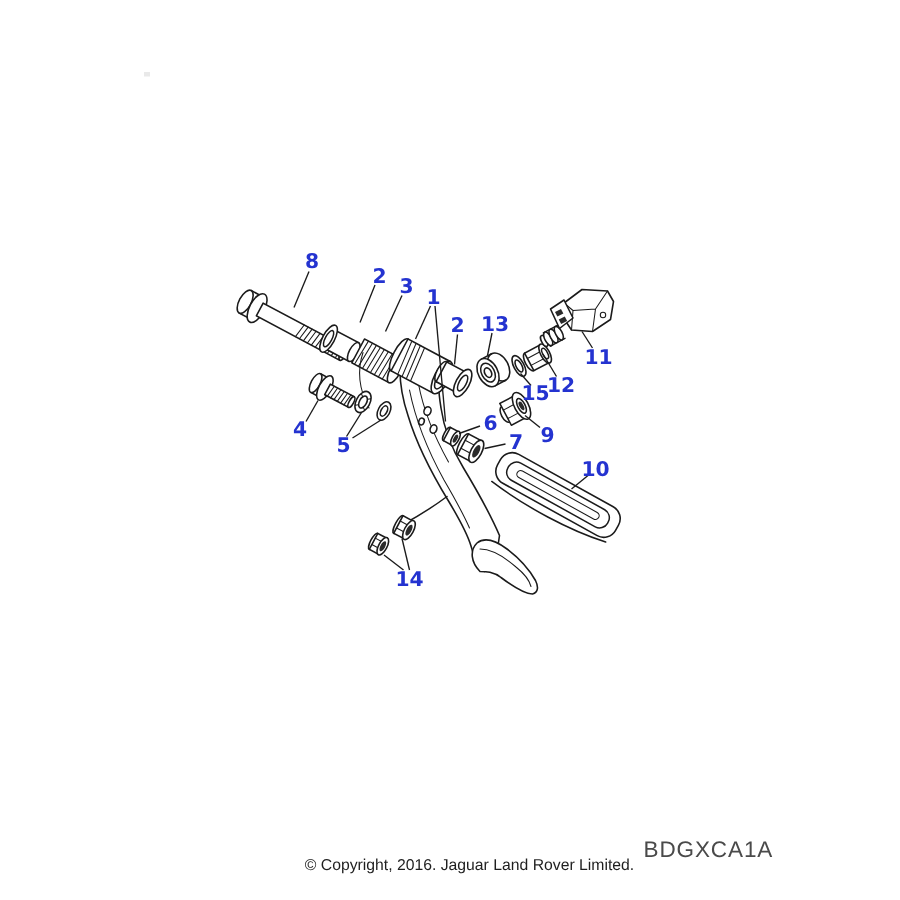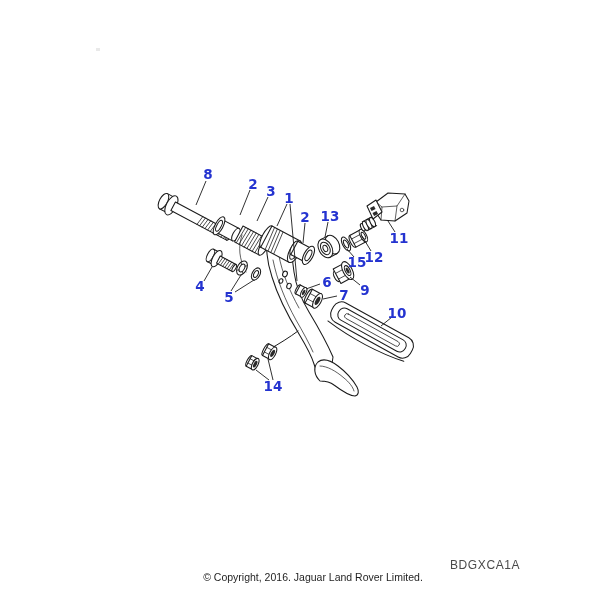--- a/index.html
+++ b/index.html
@@ -8,21 +8,21 @@
     font-family:"Liberation Sans",sans-serif;
   }
   .stage{position:absolute;left:0;top:0;width:600px;height:600px}
   svg{position:absolute;left:0;top:0}
   .p{fill:#ffffff;stroke:#1b1b1b;stroke-width:1.05;stroke-linejoin:round;stroke-linecap:round}
   .ln{fill:none;stroke:#1b1b1b;stroke-width:1;stroke-linecap:round;stroke-linejoin:round}
   .thin{stroke-width:0.7}
   .dk{fill:#2a2a2a;stroke:none}
   .leader{stroke:#1b1b1b;stroke-width:0.9;fill:none}
   .plabel{fill:#2433d0;font-family:"DejaVu Sans",sans-serif;font-weight:bold;font-size:13.5px;text-anchor:middle}
-  .code{position:absolute;left:450px;top:558px;font-size:12px;color:#4a4a4a;letter-spacing:0.6px}
+  .code{position:absolute;left:429px;top:558px;font-size:15px;color:#4a4a4a;letter-spacing:0.6px}
   .copyright{position:absolute;left:13px;top:571px;width:600px;text-align:center;font-size:10.5px;color:#1f1f1f}
   .stray{position:absolute;left:96px;top:48px;width:4px;height:3px;background:#e9e9e9}
 </style>
 </head>
 <body>
 
 <div class="stage">
   <div class="stray"></div>
 
   <svg width="600" height="600" viewBox="0 0 600 600">

